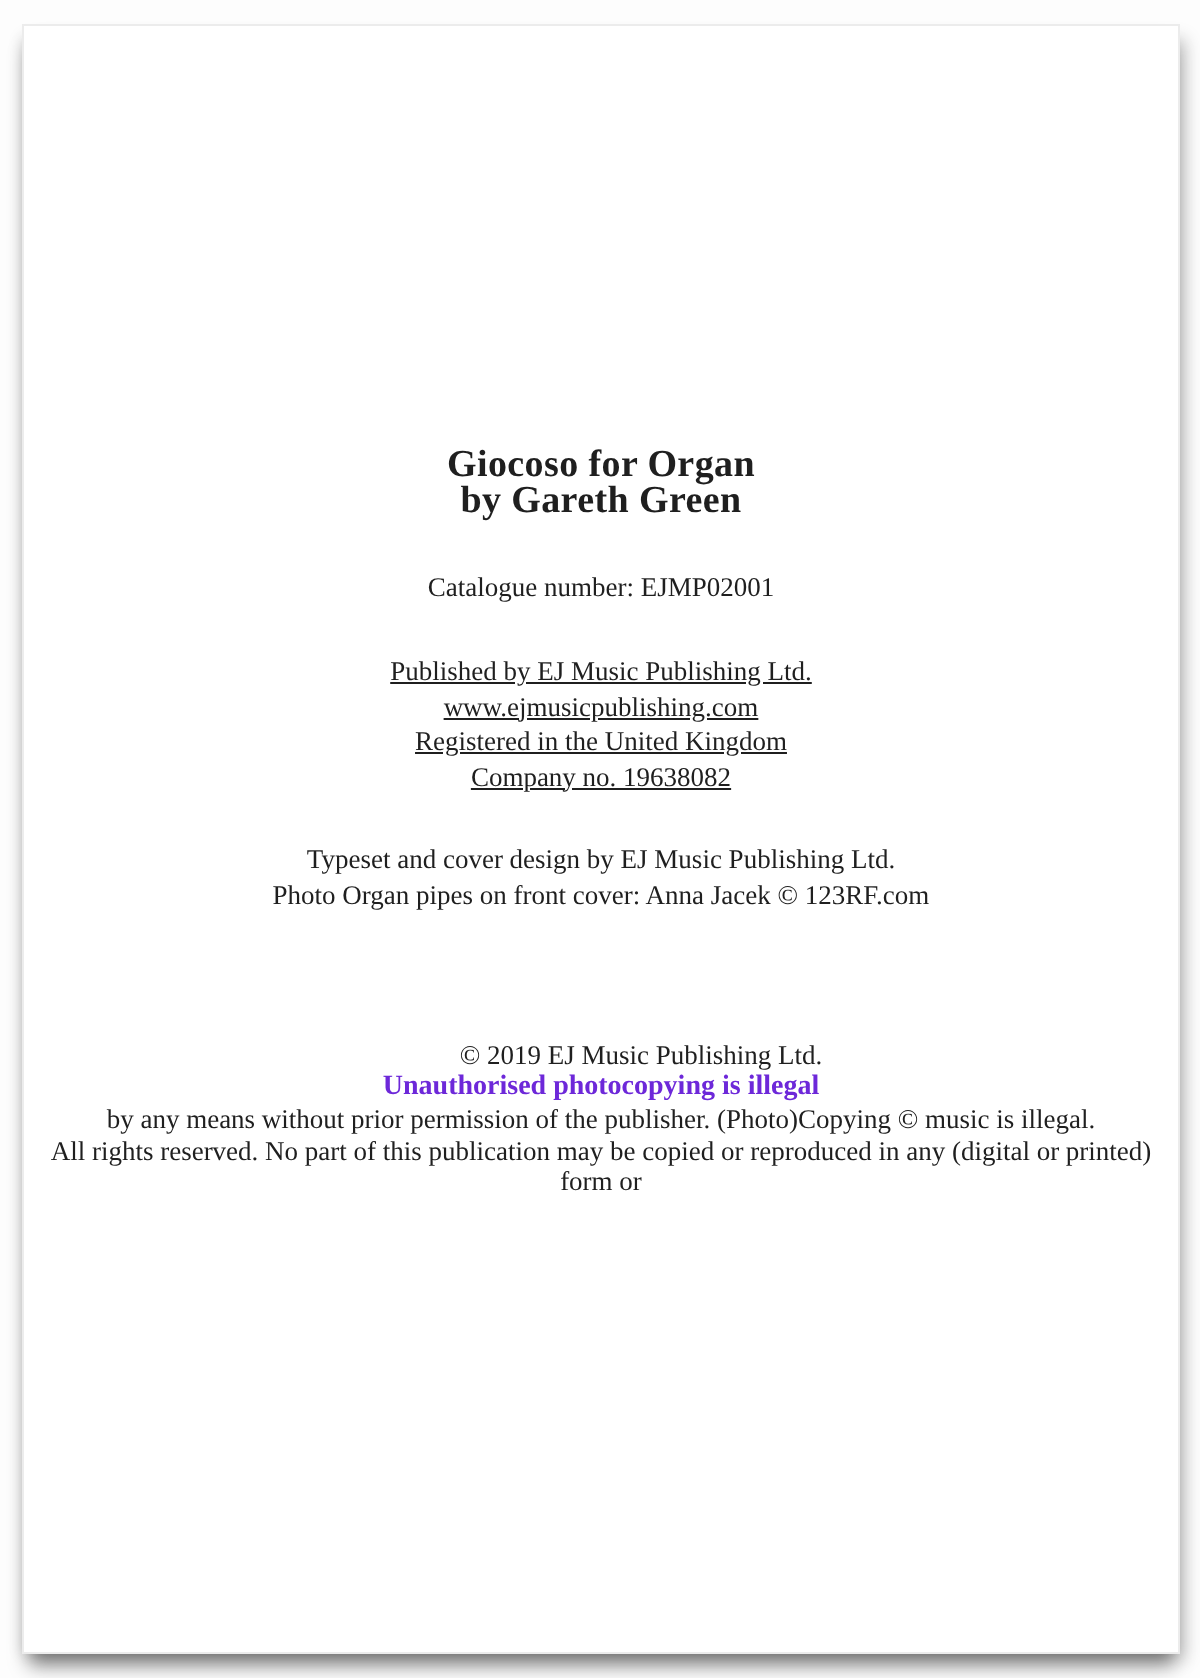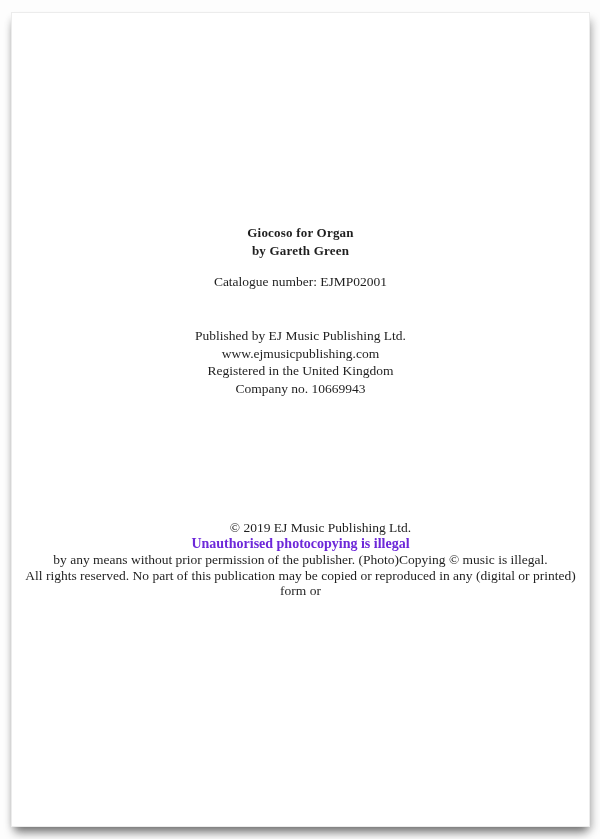--- a/index.html
+++ b/index.html
@@ -31,27 +31,27 @@
     color: #1f1f1f;
   }
   .block {
     position: absolute;
     left: 0;
     width: 100%;
     text-align: center;
   }
   .title-block {
     top: 211px;
-    font-size: 13px;
+    font-size: 19px;
     font-weight: bold;
     line-height: 18px;
     letter-spacing: 0.2px;
   }
-  .catalogue { top: 260px; font-size: 13.5px; line-height: 17px; }
-  .publisher { top: 314px; font-size: 13.5px; line-height: 17.5px; }
+  .catalogue { top: 272px; font-size: 13.5px; line-height: 17px; }
+  .publisher { top: 314px; font-size: 13.5px; line-height: 17.5px; text-decoration: underline; }
   .credits   { top: 408px; font-size: 13.5px; line-height: 17.5px; }
   .copyright { top: 506px; font-size: 13.5px; line-height: 17px; margin-left: 20px; }
   .legal     { top: 522px; font-size: 13.5px; }
   .legal .legal-heading {
     color: #6d28d9;
     font-weight: bold;
     font-size: 14px;
     line-height: 17px;
   }
   .legal .legal-body-line { line-height: 15.5px; }
@@ -72,24 +72,26 @@
       <div>Giocoso for Organ</div>
       <div>by Gareth Green</div>
     </div>
 
     <div class="block catalogue">Catalogue number: EJMP02001</div>
 
     <div class="block publisher">
       <div>Published by EJ Music Publishing Ltd.</div>
       <div>www.ejmusicpublishing.com</div>
       <div>Registered in the United Kingdom</div>
-      <div>Company no. 10669943</div>
+      <div>Company no. 19638082</div>
     </div>
 
     <div class="block credits">
+      <div>Typeset and cover design by EJ Music Publishing Ltd.</div>
+      <div>Photo Organ pipes on front cover: Anna Jacek © 123RF.com</div>
     </div>
 
     <div class="block copyright">© 2019 EJ Music Publishing Ltd.</div>
 
     <div class="block legal">
       <div class="legal-heading">Unauthorised photocopying is illegal</div>
       <div class="legal-body-line">by any means without prior permission of the publisher. (Photo)Copying © music is illegal.</div>
       <div class="legal-body-line">All rights reserved. No part of this publication may be copied or reproduced in any (digital or printed) form or</div>
     </div>
 

